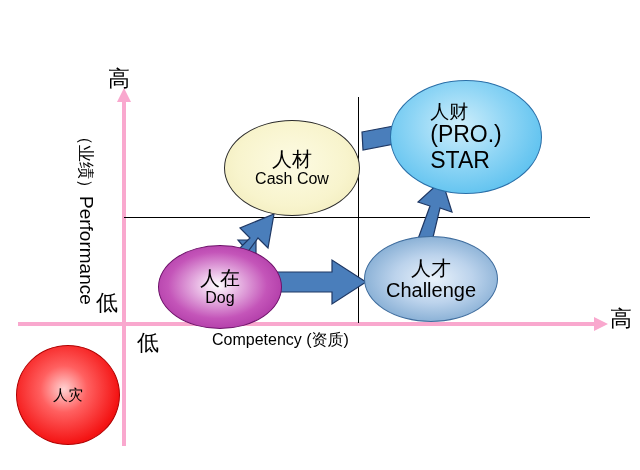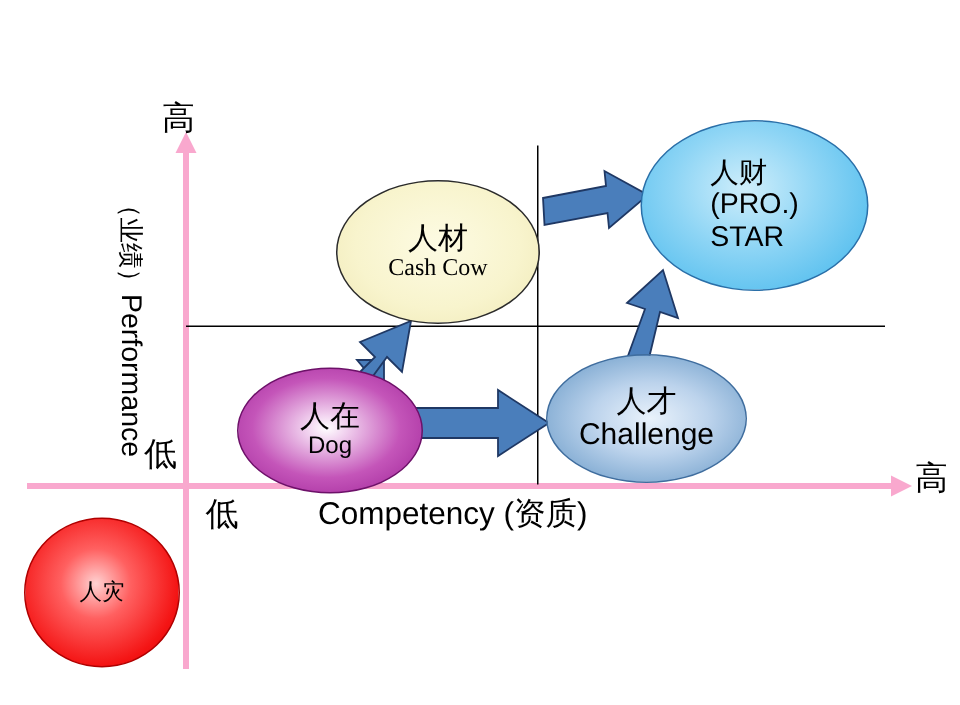--- a/index.html
+++ b/index.html
@@ -82,21 +82,21 @@
   .lbl {
     position: absolute;
     color: #000000;
     white-space: nowrap;
     line-height: 1;
   }
   .lbl-high-y  { left: 108px; top: 68px;  font-size: 22px; }
   .lbl-low-y   { left: 96px;  top: 292px; font-size: 22px; }
   .lbl-low-x   { left: 137px; top: 332px; font-size: 22px; }
   .lbl-high-x  { left: 610px; top: 308px; font-size: 22px; }
-  .lbl-xaxis   { left: 212px; top: 332px; font-size: 21px; }
+  .lbl-xaxis   { left: 212px; top: 332px; font-size: 16px; }
 
   .lbl-yaxis {
     position: absolute;
     left: 56px;
     top: 128px;
     width: 150px;
     font-size: 19px;
     color: #000;
     white-space: nowrap;
     transform: rotate(90deg);
@@ -121,30 +121,29 @@
     line-height: 1.12;
   }
   .node .cn  { font-size: 20px; }
   .node .en  { font-size: 16px; }
 
   .node-cashcow {
     left: 224px; top: 120px;
     width: 136px; height: 96px;
     background: radial-gradient(ellipse at 50% 45%, #fdfbe3 0%, #f8f4cd 58%, #efe8b4 100%);
     border: 1px solid #2b2b2b;
-    font-family: Liberation Serif, serif;
   }
   .node-star {
-    left: 427px; top: 80px;
+    left: 390px; top: 80px;
     width: 152px; height: 114px;
     background: radial-gradient(ellipse at 46% 40%, #cfeefb 0%, #8ed5f5 42%, #5cc1ef 78%, #3fa9e0 100%);
     border: 1px solid #2a6fa8;
   }
   .node-star .cn { font-size: 19px; }
-  .node-star .en { font-size: 19px; }
+  .node-star .en { font-size: 23px; }
   .node-star .inner { text-align: left; }
 
   .node-dog {
     left: 158px; top: 245px;
     width: 124px; height: 84px;
     background: radial-gradient(ellipse at 48% 48%, #ffffff 0%, #f2d4f0 14%, #c455b9 55%, #9b1f94 100%);
     border: 1px solid #6d1169;
   }
   .node-challenge {
     left: 364px; top: 236px;

